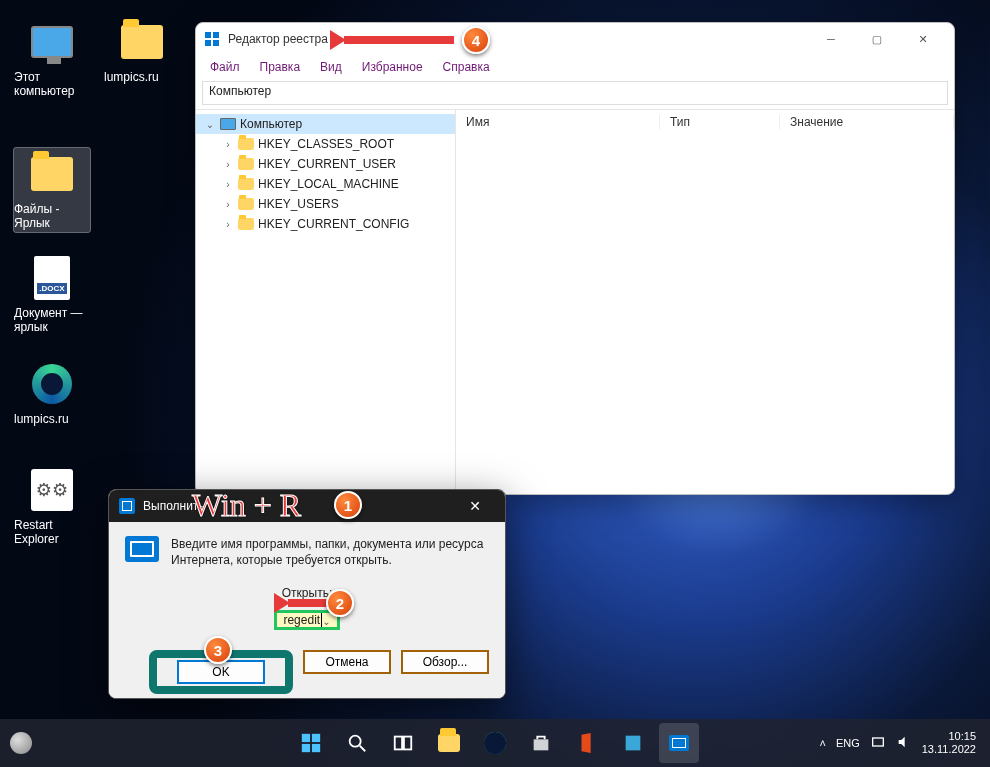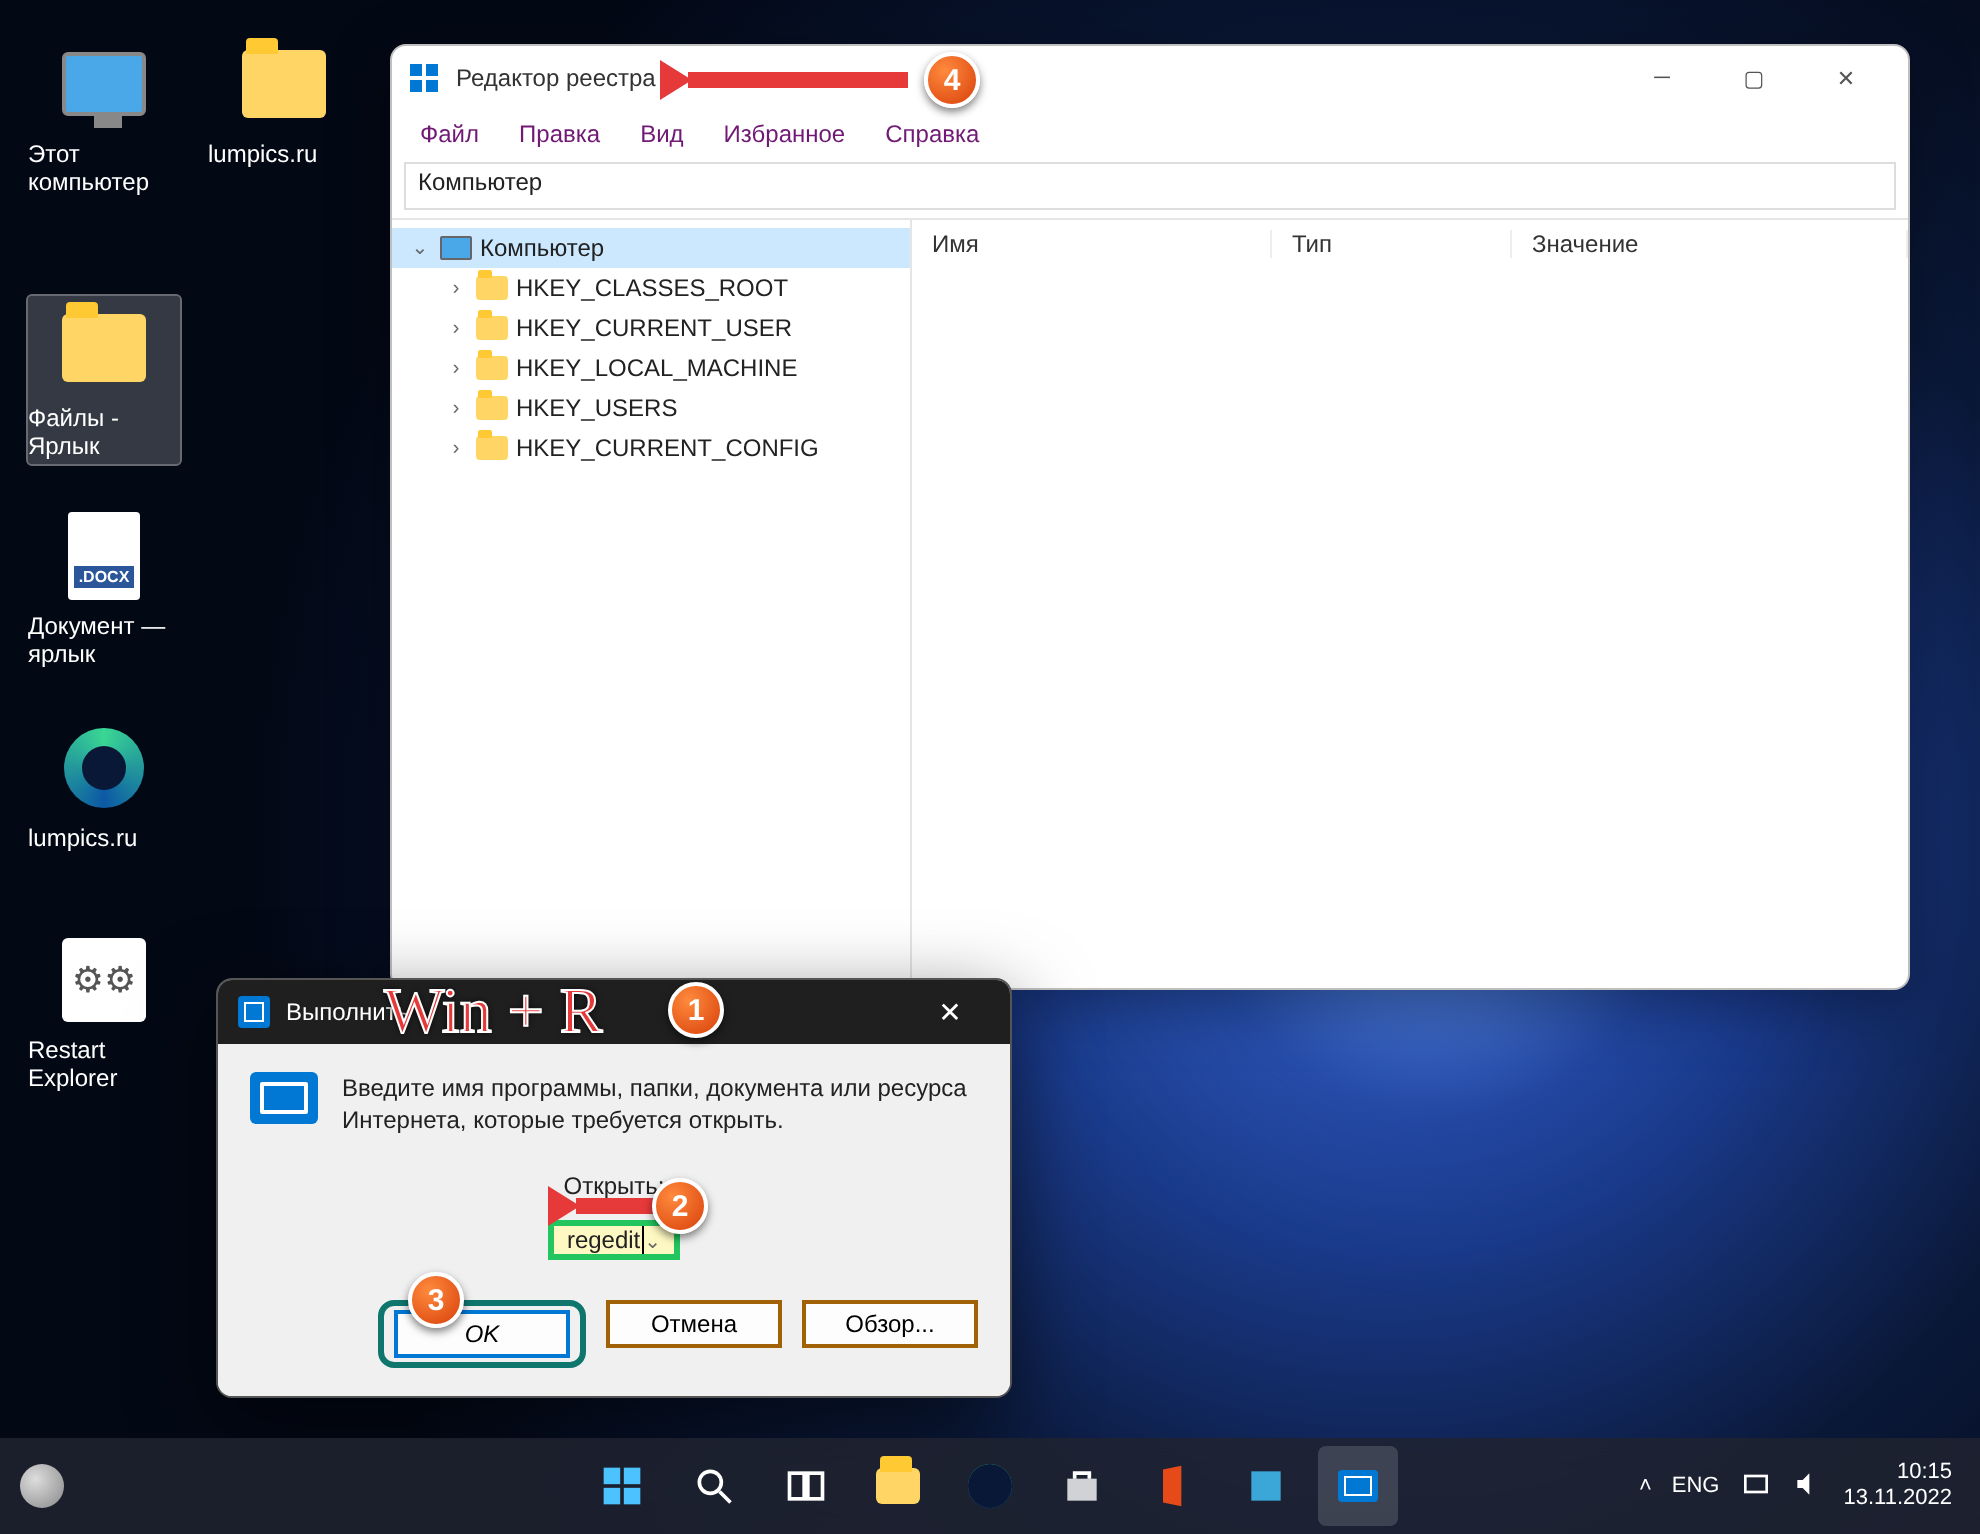--- a/index.html
+++ b/index.html
@@ -68,21 +68,21 @@
   .runbody .row1 { display:flex; gap:12px; }
   .runbody .bigic { width:34px; height:26px; background:#0078d4; border-radius:3px; position:relative; flex-shrink:0;}
   .runbody .bigic::after{content:"";position:absolute;inset:5px;border:2px solid #fff; border-radius:1px;}
   .runbody .desc { line-height:1.35; }
   .runbody .row2 { display:flex; align-items:center; margin-top:18px; gap:10px;flex-direction:column;}
   .runbody .combo { flex:1; height:24px; border:3px solid #22c55e; background:#fef9c3; display:flex; align-items:flex-end; padding:0 6px; font-size:12px;}
   .runbody .combo .caret{ margin-left:auto; color:#666; font-size:10px;}
   .runbtns { padding:10px 16px 14px; display:flex; justify-content:flex-end; gap:10px; background:#f0f0f0;}
   .btn { width:88px; height:24px; background:#fdfdfd; border:2px solid #a16207; font-size:12px; display:flex; align-items:center; justify-content:center;}
   .btn.default { border:1px solid #0078d4; box-shadow:inset 0 0 0 1px #0078d4;}
-  .okwrap { border:3px solid #0f766e; border-radius:8px; padding:2px 5px;font-style:italic; }
+  .okwrap { border:8px solid #0f766e; border-radius:8px; padding:2px 20px; }
 
   
   .badge { position:absolute; width:28px; height:28px; border-radius:50%; background:radial-gradient(circle at 35% 30%, #ff8a3d, #d8400a); color:#fff; font-weight:bold; font-size:15px; display:flex; align-items:center; justify-content:center; border:2px solid #fff; box-shadow:0 2px 4px rgba(0,0,0,.5); z-index:50;}
   .arrow-l { position:absolute; height:0; z-index:49;}
   .arrow-l .shaft{ position:absolute; height:8px; background:#e63939; top:-4px; left:14px; }
   .arrow-l .head{ position:absolute; left:0; top:-10px; width:0;height:0; border-top:10px solid transparent; border-bottom:10px solid transparent; border-left:16px solid #e63939;}
   .winr { position:absolute; font-family: Georgia, serif; font-weight:normal; font-size:32px; color:#e63939; -webkit-text-stroke:1px #fff; text-shadow:0 0 3px #000; z-index:50;}
 
   
   .taskbar { position:absolute; left:0; right:0; bottom:0; height:48px; background:rgba(32,35,48,.85); backdrop-filter:blur(8px); display:flex; align-items:center; color:#fff;}
@@ -196,21 +196,21 @@
             <span>HKEY_USERS</span>
           </div>
         <div class="tree-row sub">
             <span class="exp">›</span>
             <span class="fold"></span>
             <span>HKEY_CURRENT_CONFIG</span>
           </div>
       </div>
       <div class="listv">
         <div class="list-hdr">
-          <span style="width:180px">Имя</span>
+          <span style="width:204px">Имя</span>
           <span style="width:120px">Тип</span>
           <span style="flex:1">Значение</span>
         </div>
       </div>
     </div>
   </div>
 
   <div class="rundlg">
     <div class="dtitle">
       <span class="ric"></span>

